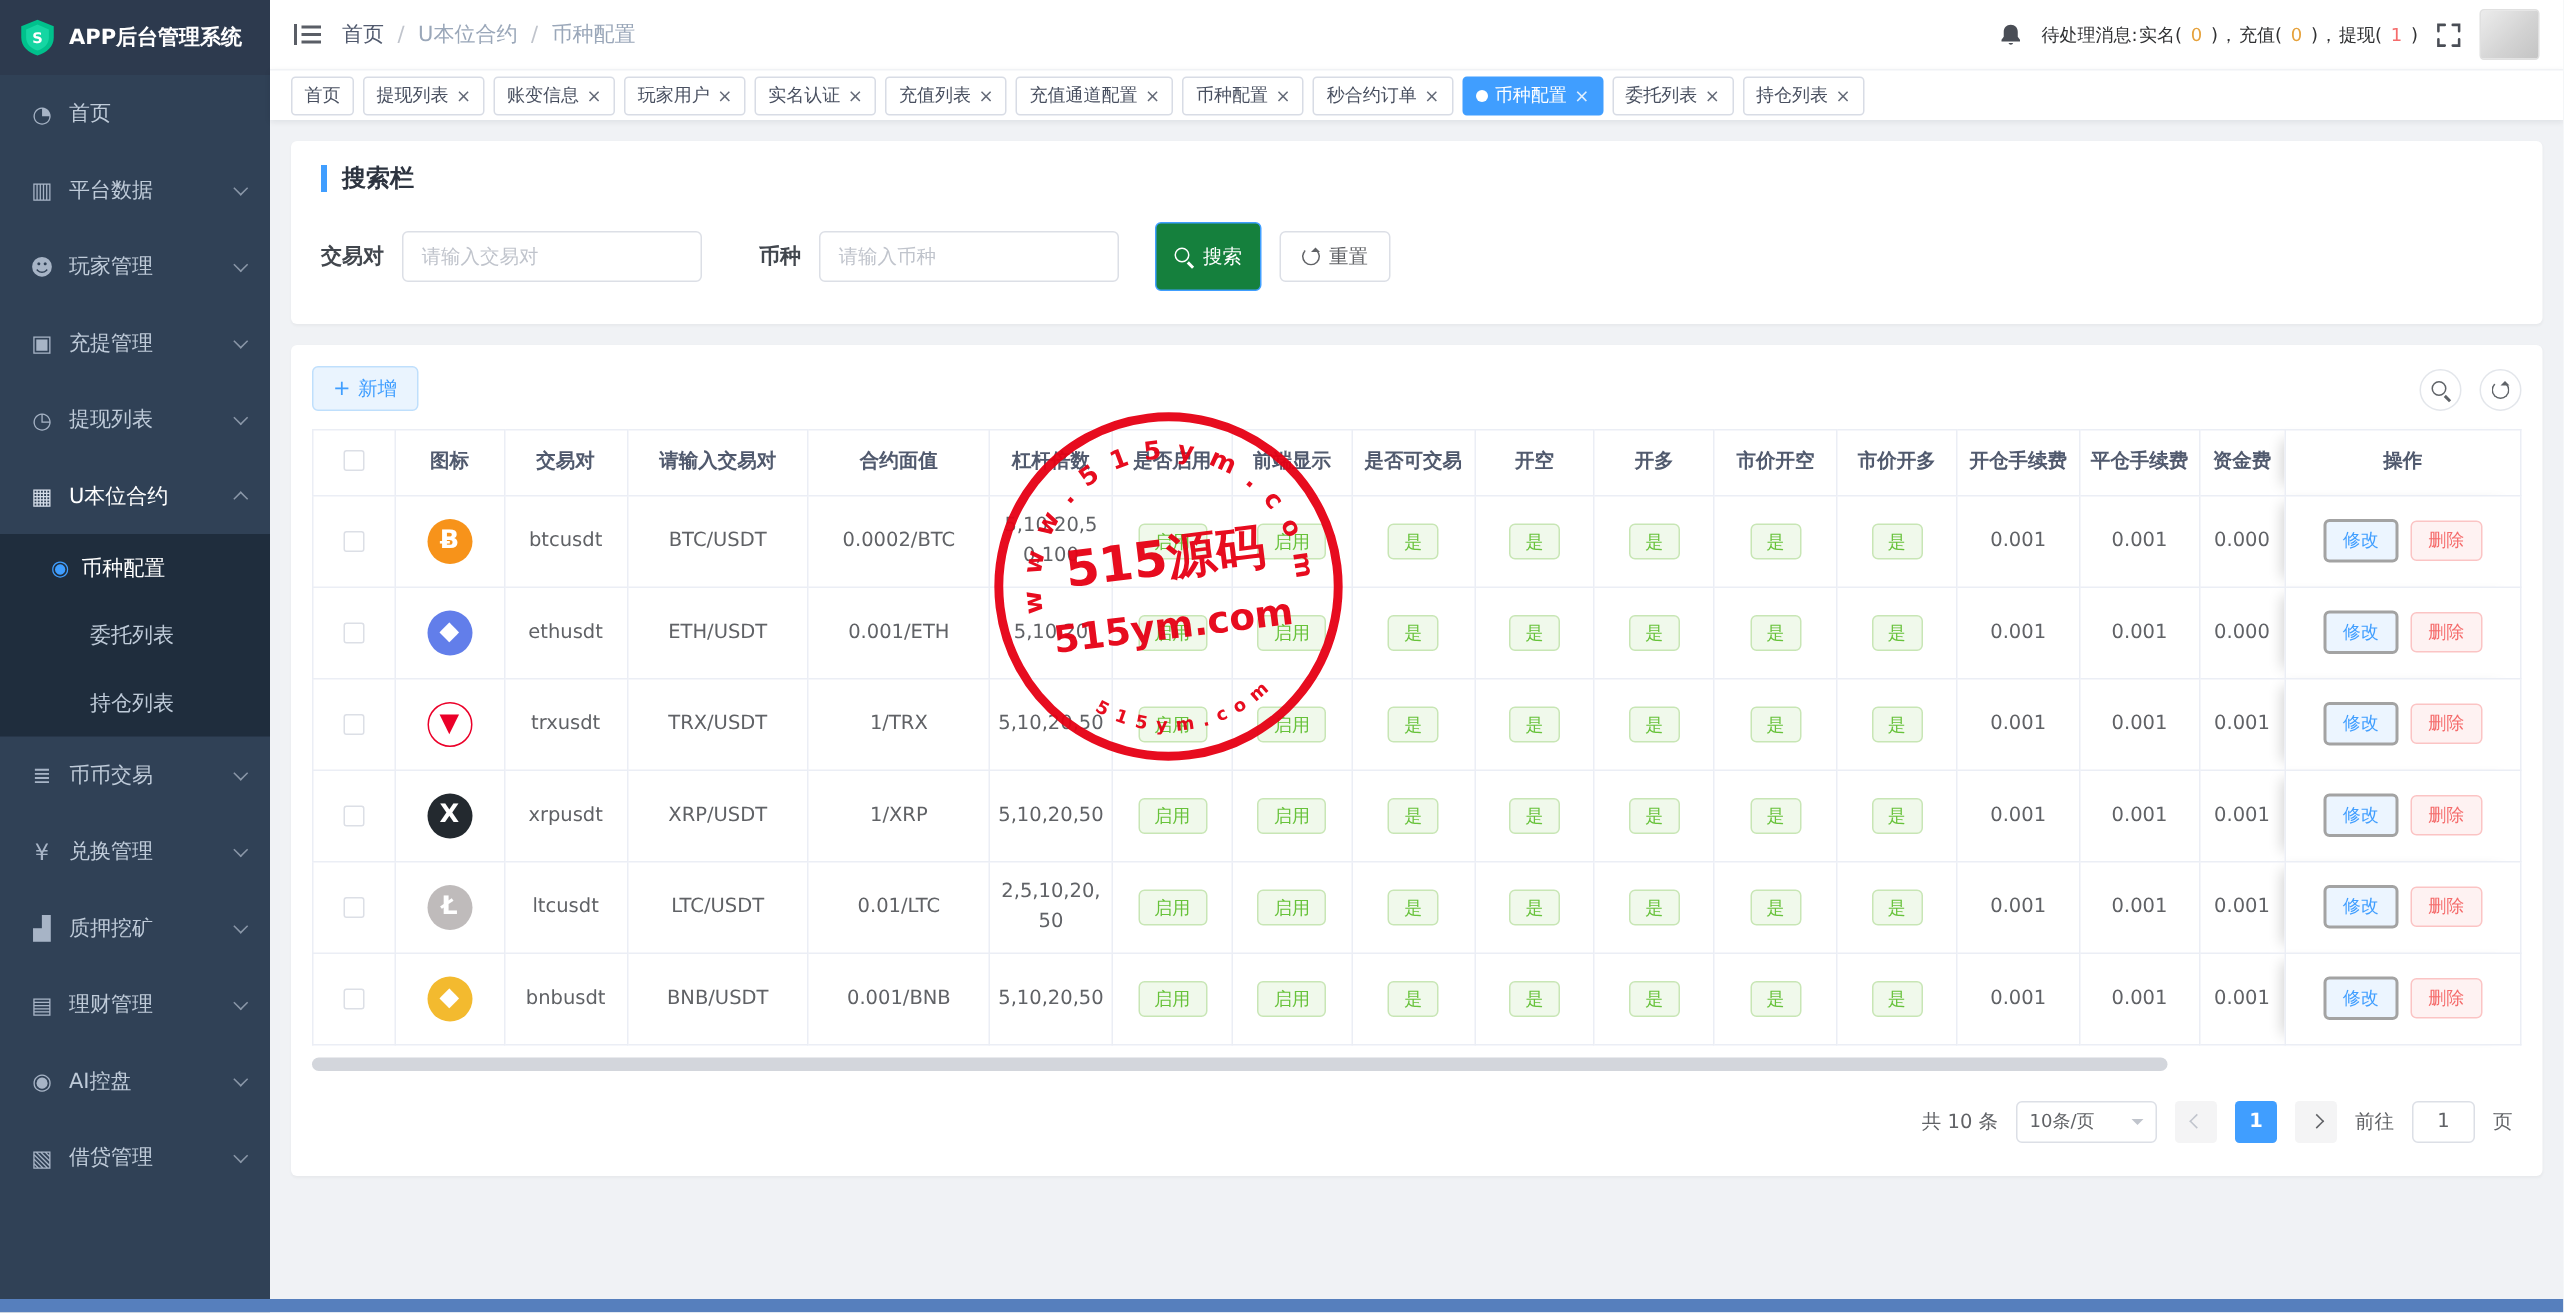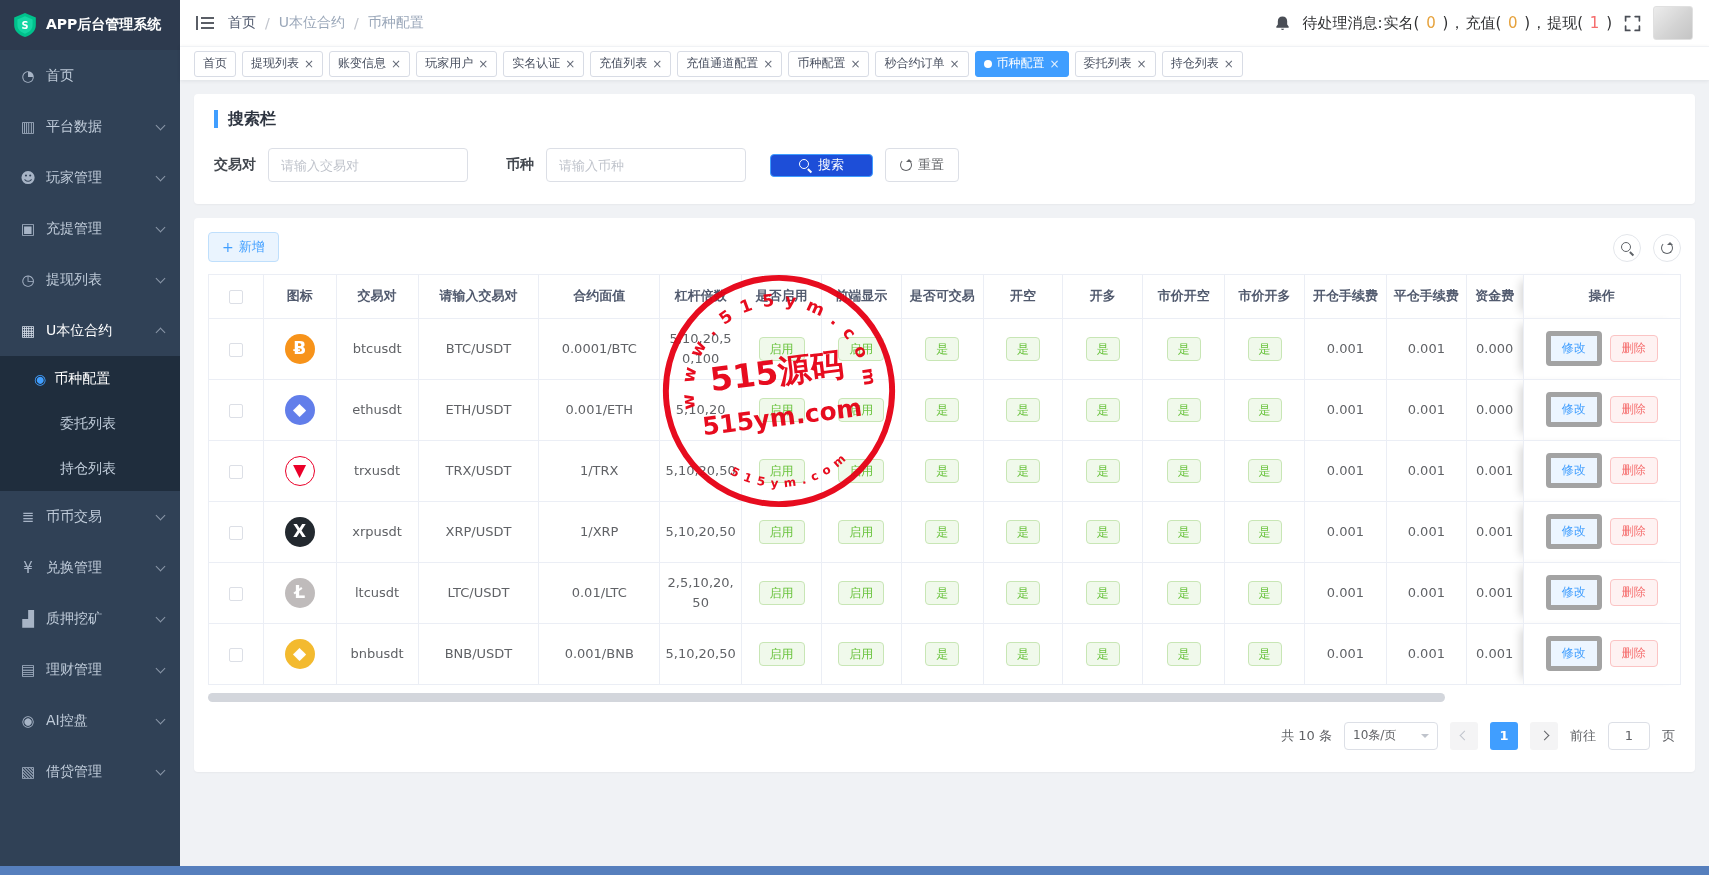--- a/index.html
+++ b/index.html
@@ -28,21 +28,21 @@
   .main { flex: 1; min-width: 0; display: flex; flex-direction: column; }
   .topbar { height: 46px; flex: 0 0 46px; background: #fff; display: flex; align-items: center; padding: 0 16px; gap: 14px; }
   .hamburger { display: flex; align-items: center; gap: 3px; cursor: pointer; }
   .hamburger .vbar { width: 2px; height: 14px; background: #5a5e66; }
   .hamburger .hbars { display: flex; flex-direction: column; gap: 3px; }
   .hamburger .hbars i { display: block; width: 13px; height: 2px; background: #5a5e66; }
   .breadcrumb { font-size: 14px; color: #9aa7b9; display: flex; align-items: center; gap: 9px; }
   .breadcrumb .crumb.first { color: #515a6e; }
   .bc-sep { color: #c0c4cc; }
   .top-right { margin-left: auto; display: flex; align-items: center; gap: 12px; font-size: 13px; color: #303133; }
-  .msg-wrap { display: flex; align-items: flex-start; gap: 1px; font-size: 15px; }
+  .msg-wrap { display: flex; align-items: flex-start; gap: 1px; font-size: 12px; }
   .msg-count { font-weight: 400; padding: 0 2px; }
   .avatar { width: 40px; height: 34px; border-radius: 3px; background: linear-gradient(135deg, #ececec 0%, #d2d2d2 60%, #c4c4c4 100%); border: 1px solid #e0e0e0; cursor: pointer; }
   .bell, .fullscreen { cursor: pointer; display: inline-flex; }
 
   
   .tabbar { height: 34px; flex: 0 0 34px; background: #fff; border-top: 1px solid #f0f2f5; display: flex; align-items: center; padding: 0 14px; gap: 6px; box-shadow: 0 1px 4px rgba(0,21,41,.08); position: relative; z-index: 2; }
   .tab { height: 26px; display: inline-flex; align-items: center; gap: 5px; padding: 0 8px; border: 1px solid #d8dce5; background: #fff; color: #495060; font-size: 12px; cursor: pointer; border-radius: 3px; white-space: nowrap; }
   .tab.active { background: #409eff; border-color: #409eff; color: #fff; }
   .tab-dot { width: 8px; height: 8px; border-radius: 50%; background: #fff; }
   .tab-close { font-size: 12px; line-height: 1; opacity: .85; }
@@ -50,21 +50,21 @@
   
   .content { flex: 1; padding: 14px; overflow: hidden; border-radius: 17px; }
   .card { background: #fff; border-radius: 4px; box-shadow: 0 1px 2px rgba(0,0,0,.04); }
   .search-card { padding: 16px 20px 22px; margin-bottom: 14px; }
   .card-title { font-size: 16px; font-weight: bold; color: #2d3440; border-left: 4px solid #409eff; padding-left: 10px; margin-bottom: 20px; line-height: 18px; }
   .form-row { display: flex; align-items: center; }
   .form-label { font-size: 14px; font-weight: bold; color: #42474e; margin-right: 12px; }
   .form-label.lbl2 { margin-left: 38px; }
   .input { width: 200px; height: 34px; border: 1px solid #dcdfe6; border-radius: 4px; padding: 0 12px; font-size: 13px; color: #606266; outline: none; font-family: inherit; }
   .input::placeholder { color: #c0c4cc; }
-  .btn-primary { height: 23px; padding: 0 28px; margin-left: 24px; background: #1d4ed8; color: #fff; border: 1px solid #409eff; border-radius: 4px; font-size: 13px; display: inline-flex; align-items: center; gap: 6px; cursor: pointer; font-family: inherit; }
+  .btn-primary { height: 46px; padding: 0 12px; margin-left: 24px; background: #15803d; color: #fff; border: 1px solid #409eff; border-radius: 4px; font-size: 13px; display: inline-flex; align-items: center; gap: 6px; cursor: pointer; font-family: inherit; }
   .btn-plain { height: 34px; padding: 0 14px; margin-left: 12px; background: #fff; border: 1px solid #dcdfe6; color: #606266; border-radius: 4px; font-size: 13px; display: inline-flex; align-items: center; gap: 6px; cursor: pointer; font-family: inherit; }
 
   
   .i-search { position: relative; width: 13px; height: 13px; display: inline-block; }
   .i-search::before { content: ""; position: absolute; left: 0; top: 0; width: 8px; height: 8px; border: 1.6px solid currentColor; border-radius: 50%; }
   .i-search::after { content: ""; position: absolute; left: 9px; top: 9px; width: 5px; height: 1.6px; background: currentColor; transform: rotate(45deg); transform-origin: left center; }
   .i-refresh { position: relative; width: 12px; height: 12px; display: inline-block; border: 1.6px solid currentColor; border-radius: 50%; border-top-color: transparent; }
   .i-refresh::after { content: ""; position: absolute; top: -4px; right: -1px; border: 3px solid transparent; border-bottom-color: currentColor; }
   .plus::before { content: "+"; font-size: 14px; line-height: 1; }
   .chev { display: inline-block; width: 7px; height: 7px; border-left: 1.6px solid currentColor; border-bottom: 1.6px solid currentColor; }
@@ -80,21 +80,21 @@
 
   table.el-table { width: 100%; border-collapse: collapse; table-layout: fixed; border: 1px solid #ebeef5; }
   .el-table th, .el-table td { border: 1px solid #ebeef5; text-align: center; background: #fff; }
   .el-table th { color: #515a6e; font-weight: bold; font-size: 13px; padding: 12px 4px; line-height: 1.45; }
   .el-table td { color: #606266; font-size: 13px; padding: 4px 5px; height: 61px; line-height: 1.5; word-break: break-all; }
   .el-table td.clip, .el-table th.clip { overflow: hidden; white-space: nowrap; }
   .cbx { width: 14px; height: 14px; border: 1px solid #dcdfe6; border-radius: 2px; display: inline-block; background: #fff; cursor: pointer; vertical-align: middle; }
   .coin-icon { width: 30px; height: 30px; border-radius: 50%; display: inline-flex; align-items: center; justify-content: center; font-size: 17px; font-weight: bold; line-height: 1; }
   .tag { display: inline-block; padding: 4px 10px; font-size: 12px; color: #67c23a; background: #f0f9eb; border: 1px solid #c8e6b5; border-radius: 4px; line-height: 1.2; white-space: nowrap; }
   .btn-mini { padding: 6px 11px; font-size: 12px; border-radius: 4px; cursor: pointer; font-family: inherit; line-height: 1.1; }
-  .btn-edit { background: #ecf5ff; color: #409eff; border: 5px solid #a3a3a3; margin-right: 8px; }
+  .btn-edit { background: #ecf5ff; color: #409eff; border: 2px solid #a3a3a3; margin-right: 8px; }
   .btn-del { background: #fef2f2; color: #f56c6c; border: 1px solid #fbc4c4; }
   .action-cell { box-shadow: -8px 0 9px -6px rgba(0,0,0,.18); margin-top: 40px; }
 
   .hscroll { height: 9px; margin-top: 8px; position: relative; }
   .hscroll .thumb { position: absolute; left: 0; top: 0; height: 9px; width: 84%; background: #d3d6dc; border-radius: 5px; cursor: pointer; }
 
   
   .pager { display: flex; align-items: center; justify-content: flex-end; gap: 12px; margin: 20px 6px 12px 0; font-size: 13px; color: #606266; }
   .pg-select { width: 94px; height: 28px; border: 1px solid #dcdfe6; border-radius: 4px; display: inline-flex; align-items: center; justify-content: space-between; padding: 0 8px; font-size: 12px; color: #606266; cursor: pointer; background: #fff; }
   .caret { width: 0; height: 0; border: 4px solid transparent; border-top-color: #c0c4cc; margin-top: 4px; }
@@ -372,21 +372,21 @@
                 <th class=" clip">资金费</th>
                 <th class="action-cell">操作</th>
               </tr>
             </thead>
           <tbody id="tbody">
               <tr>
                 <td><span class="cbx"></span></td>
                 <td><span class="coin-icon" style="background: rgb(247, 147, 26); color: rgb(255, 255, 255);">Ƀ</span></td>
                 <td>btcusdt</td>
                 <td>BTC/USDT</td>
-                <td>0.0001/BTC</td>
+                <td>0.0002/BTC</td>
                 <td>5,10,20,50,100</td>
                 <td><span class="tag">启用</span></td>
                 <td><span class="tag">启用</span></td>
                 <td><span class="tag">是</span></td>
                 <td><span class="tag">是</span></td>
                 <td><span class="tag">是</span></td>
                 <td><span class="tag">是</span></td>
                 <td><span class="tag">是</span></td>
                 <td>0.001</td>
                 <td>0.001</td>

